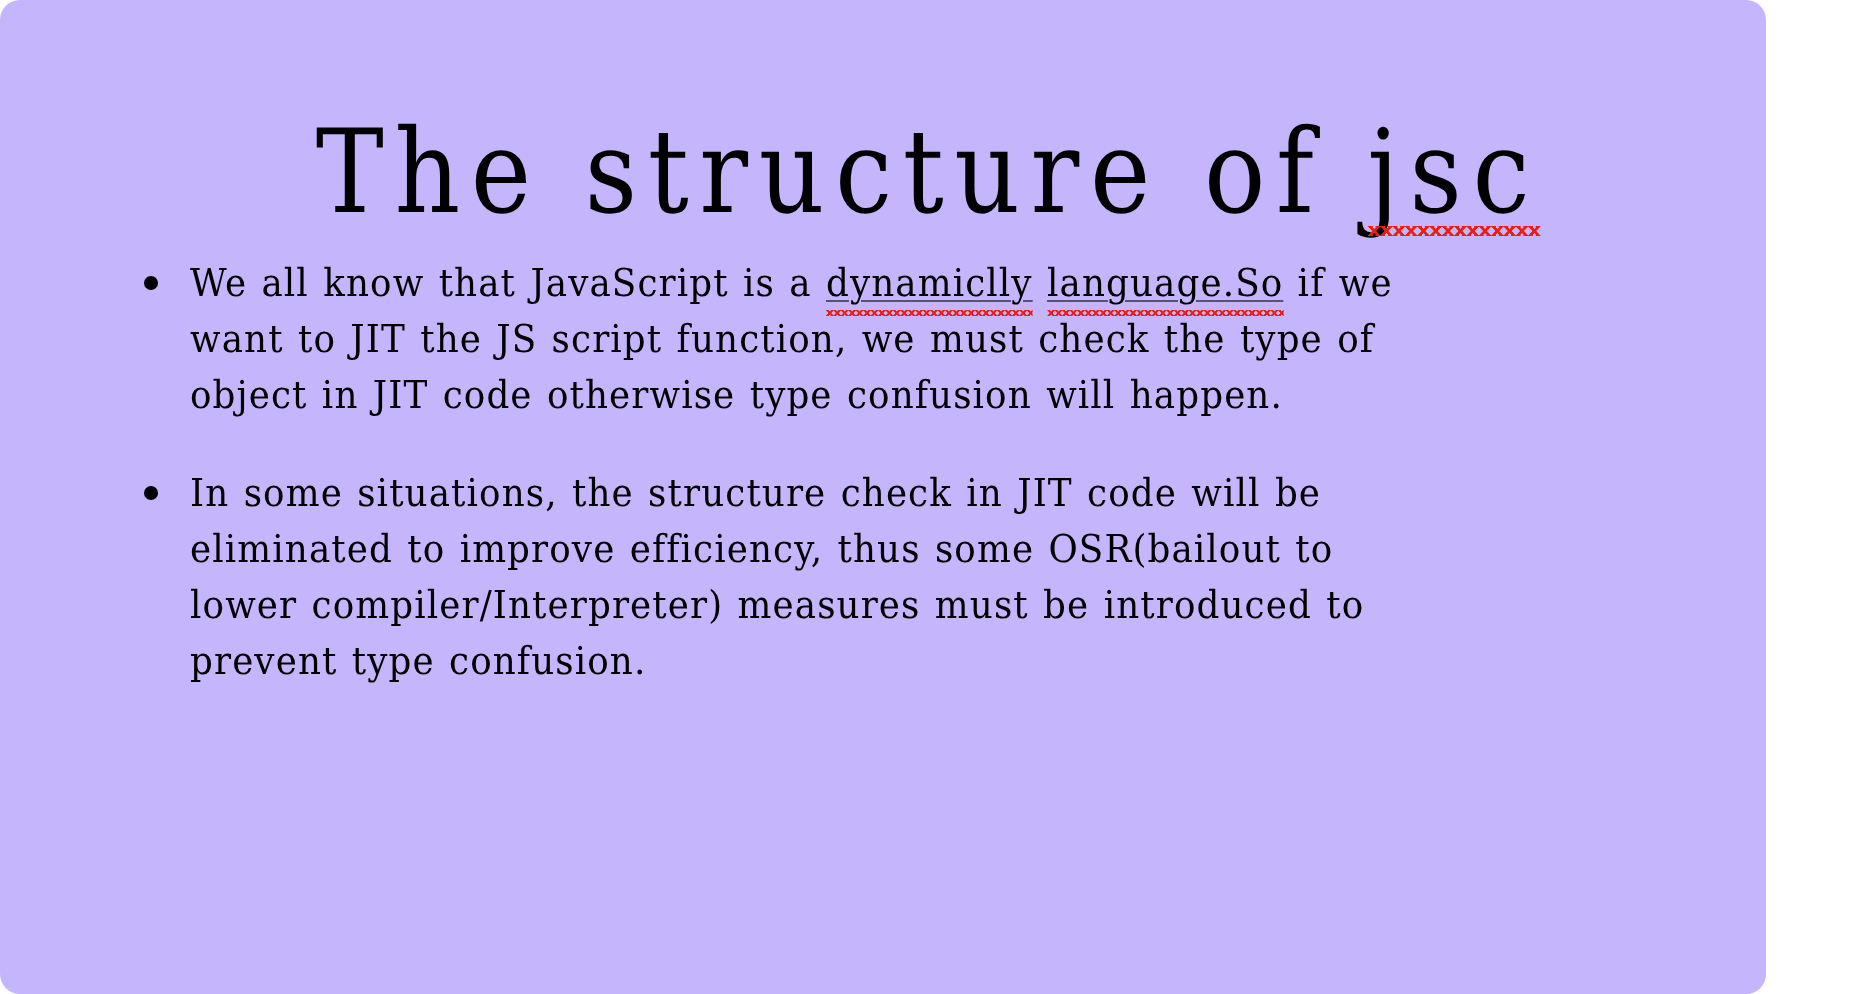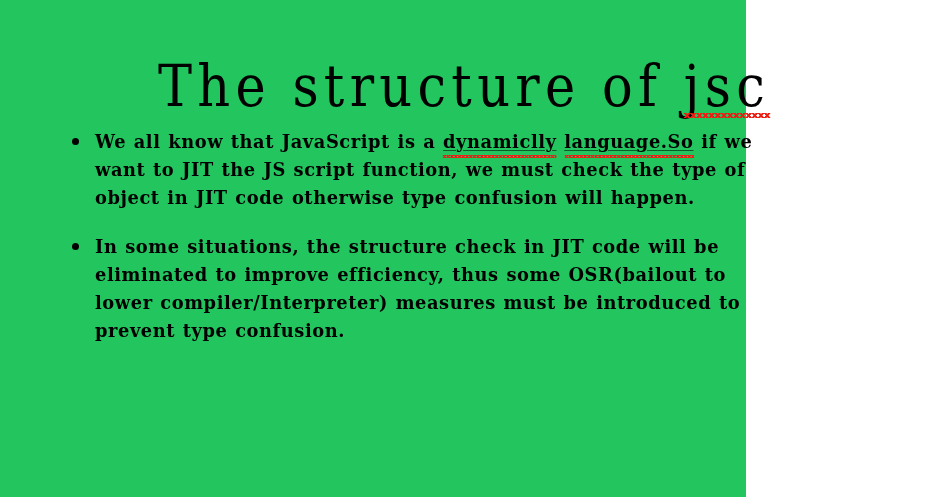--- a/index.html
+++ b/index.html
@@ -10,23 +10,24 @@
     width: 928px;
     height: 497px;
     background: #ffffff;
     overflow: hidden;
     font-family: "DejaVu Serif", "Liberation Serif", serif;
     -webkit-font-smoothing: antialiased;
   }
 
   #slide {
     position: relative;
-    width: 746px;
+    width: 883px;
     height: 497px;
-    background: #22c55e;
+    background: #c4b5fd;
+    border-radius: 10px;
   }
 
   
   #slide-title {
     position: absolute;
     top: 14px;
     left: 0;
     width: 928px;
     text-align: center;
     font-family: "DejaVu Serif", "Liberation Serif", serif;
@@ -39,21 +40,20 @@
     transform: scaleX(0.88);
     transform-origin: center top;
   }
 
   
   #body {
     position: absolute;
     top: 128px;
     left: 62px;
     width: 850px;
-    font-weight: bold;
   }
 
   .bullet-row {
     position: relative;
     padding-left: 33px;
     margin-bottom: 21px;
   }
   .bullet-row:last-child { margin-bottom: 12px; }
 
   .bullet-marker {

